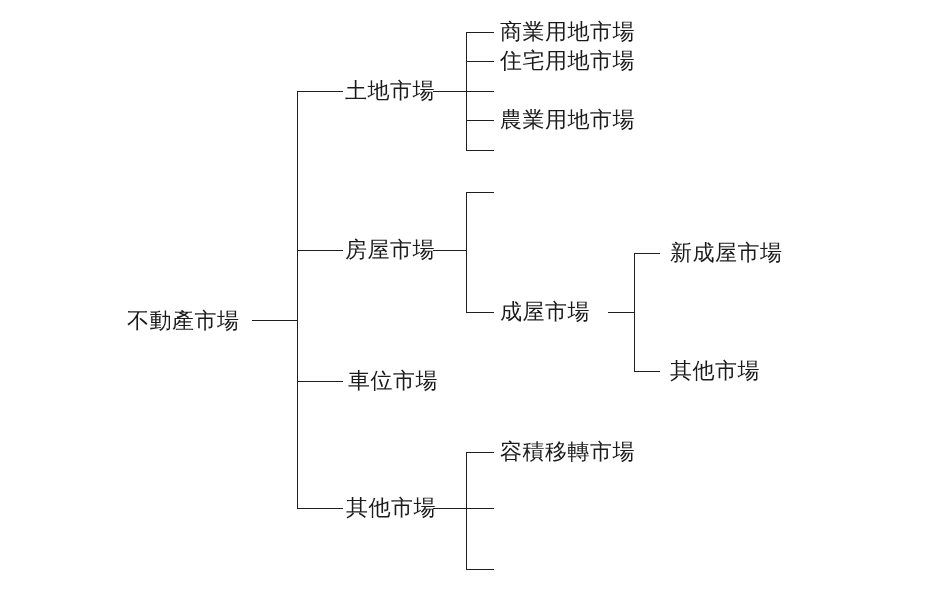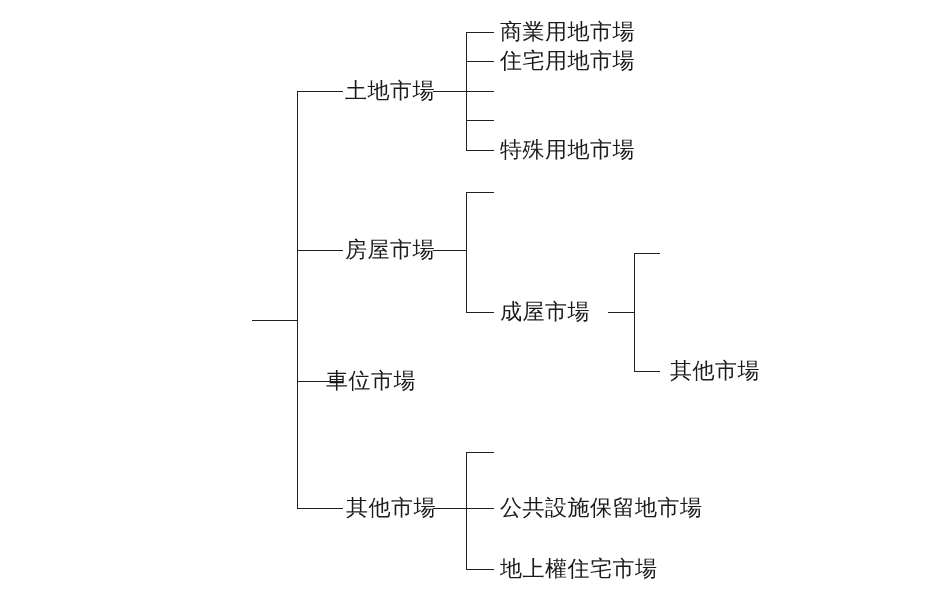--- a/index.html
+++ b/index.html
@@ -26,57 +26,58 @@
   }
   .h,.v{position:absolute;display:block;background:var(--line);}
   .h{height:1px;}
   .v{width:1px;}
 </style>
 </head>
 <body>
 
 <div id="canvas">
 
+  <div class="lbl" style="left:127px;top:321px">不動產市場</div>
 
   <i class="h" style="left:252px;top:320px;width:46px"></i>
   <i class="v" style="left:297px;top:91px;height:418px"></i>
 
   <i class="h" style="left:297px;top:91px;width:46px"></i>
   <div class="lbl" style="left:345px;top:91px">土地市場</div>
   <i class="h" style="left:433px;top:91px;width:33px"></i>
   <i class="v" style="left:466px;top:32px;height:119px"></i>
   <i class="h" style="left:466px;top:32px;width:28px"></i>
   <i class="h" style="left:466px;top:61px;width:28px"></i>
   <i class="h" style="left:466px;top:91px;width:28px"></i>
   <i class="h" style="left:466px;top:120px;width:28px"></i>
   <i class="h" style="left:466px;top:150px;width:28px"></i>
   <div class="lbl" style="left:500px;top:32px">商業用地市場</div>
   <div class="lbl" style="left:500px;top:61px">住宅用地市場</div>
-  <div class="lbl" style="left:500px;top:150px">特殊用地市場</div>
+  <div class="lbl" style="left:500px;top:120px">農業用地市場</div>
 
   <i class="h" style="left:297px;top:250px;width:46px"></i>
   <div class="lbl" style="left:345px;top:250px">房屋市場</div>
   <i class="h" style="left:433px;top:250px;width:34px"></i>
   <i class="v" style="left:466px;top:192px;height:121px"></i>
   <i class="h" style="left:466px;top:192px;width:28px"></i>
   <i class="h" style="left:466px;top:312px;width:28px"></i>
   <div class="lbl" style="left:500px;top:312px">成屋市場</div>
 
   <i class="h" style="left:608px;top:312px;width:27px"></i>
   <i class="v" style="left:634px;top:253px;height:119px"></i>
   <i class="h" style="left:634px;top:253px;width:26px"></i>
   <i class="h" style="left:634px;top:371px;width:26px"></i>
+  <div class="lbl" style="left:670px;top:253px">新成屋市場</div>
   <div class="lbl" style="left:670px;top:371px">其他市場</div>
 
   <i class="h" style="left:297px;top:381px;width:46px"></i>
-  <div class="lbl" style="left:326px;top:381px">車位市場</div>
+  <div class="lbl" style="left:348px;top:381px">車位市場</div>
 
   <i class="h" style="left:297px;top:508px;width:46px"></i>
   <div class="lbl" style="left:346px;top:508px">其他市場</div>
   <i class="h" style="left:433px;top:508px;width:33px"></i>
   <i class="v" style="left:466px;top:452px;height:118px"></i>
   <i class="h" style="left:466px;top:452px;width:28px"></i>
   <i class="h" style="left:466px;top:508px;width:28px"></i>
   <i class="h" style="left:466px;top:569px;width:28px"></i>
-  <div class="lbl" style="left:500px;top:508px">公共設施保留地市場</div>
-  <div class="lbl" style="left:500px;top:569px">地上權住宅市場</div>
+  <div class="lbl" style="left:500px;top:452px">容積移轉市場</div>
 
 </div>
 
 </body></html>

